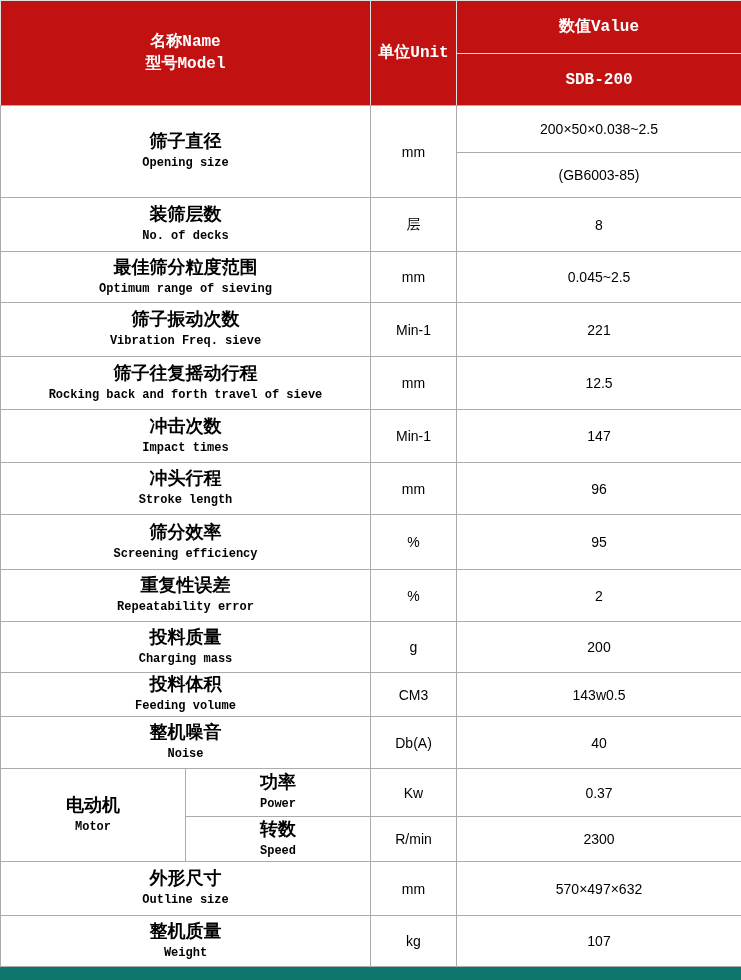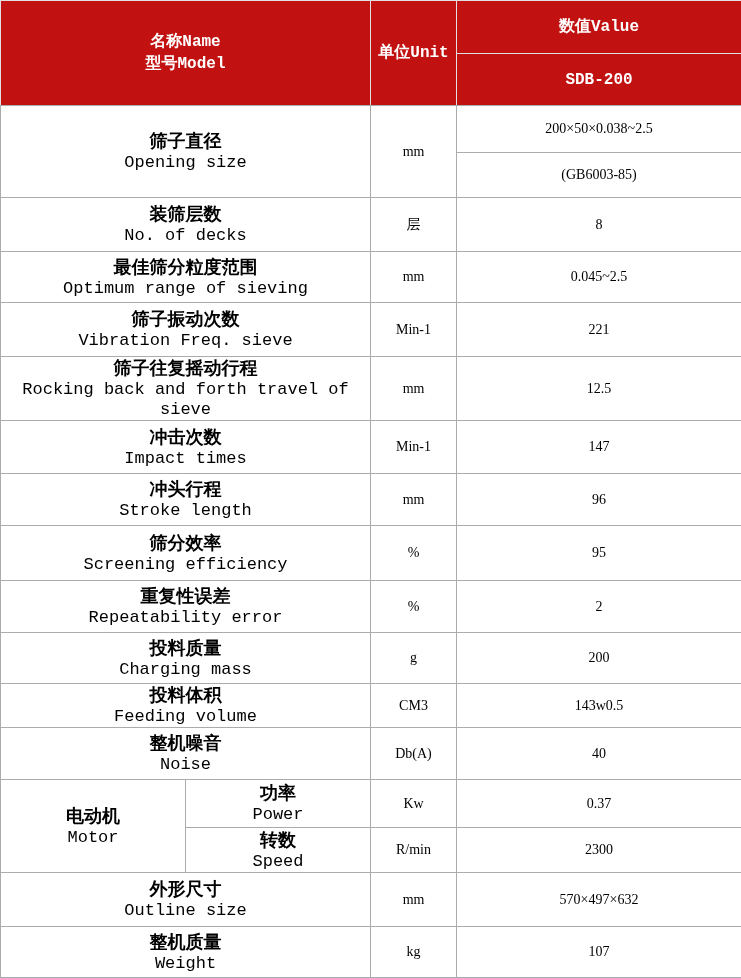--- a/index.html
+++ b/index.html
@@ -1,19 +1,19 @@
 <!DOCTYPE html>
 <html><head>
 <meta charset="utf-8">
 <style>
   html, body { margin: 0; padding: 0; background: #ffffff; }
   .page {
     width: 741px;
     height: 980px;
-    background: #f9a8d4;
+    background: #0f766e;
     font-family: "Liberation Mono", "DejaVu Sans Mono", monospace;
     overflow: hidden;
   }
   table.spec {
     border-collapse: collapse;
     table-layout: fixed;
     width: 741px;
   }
   .spec th, .spec td {
     padding: 0;
@@ -34,29 +34,29 @@
   
   .spec td { border: 1px solid #ABABAB; background: #ffffff; }
   .label-cell { font-weight: bold; color: #000000; }
   .label-zh {
     font-size: 18px;
     line-height: 23px;
     font-weight: bold;
     font-family: "Liberation Sans", sans-serif;
   }
   .label-en {
-    font-size: 17px;
+    font-size: 12px;
     line-height: 20px;
-    font-weight: normal;
+    font-weight: bold;
     font-family: "Liberation Mono", "DejaVu Sans Mono", monospace;
   }
   .unit-cell, .value-cell {
     font-size: 14px;
     color: #000000;
-    font-family: Liberation Serif, serif;
+    font-family: Liberation Sans, sans-serif;
     font-weight: normal;
   }
 </style>
 </head>
 <body>
 
 <div class="page">
 <table class="spec">
   <colgroup>
     <col style="width:185px">

